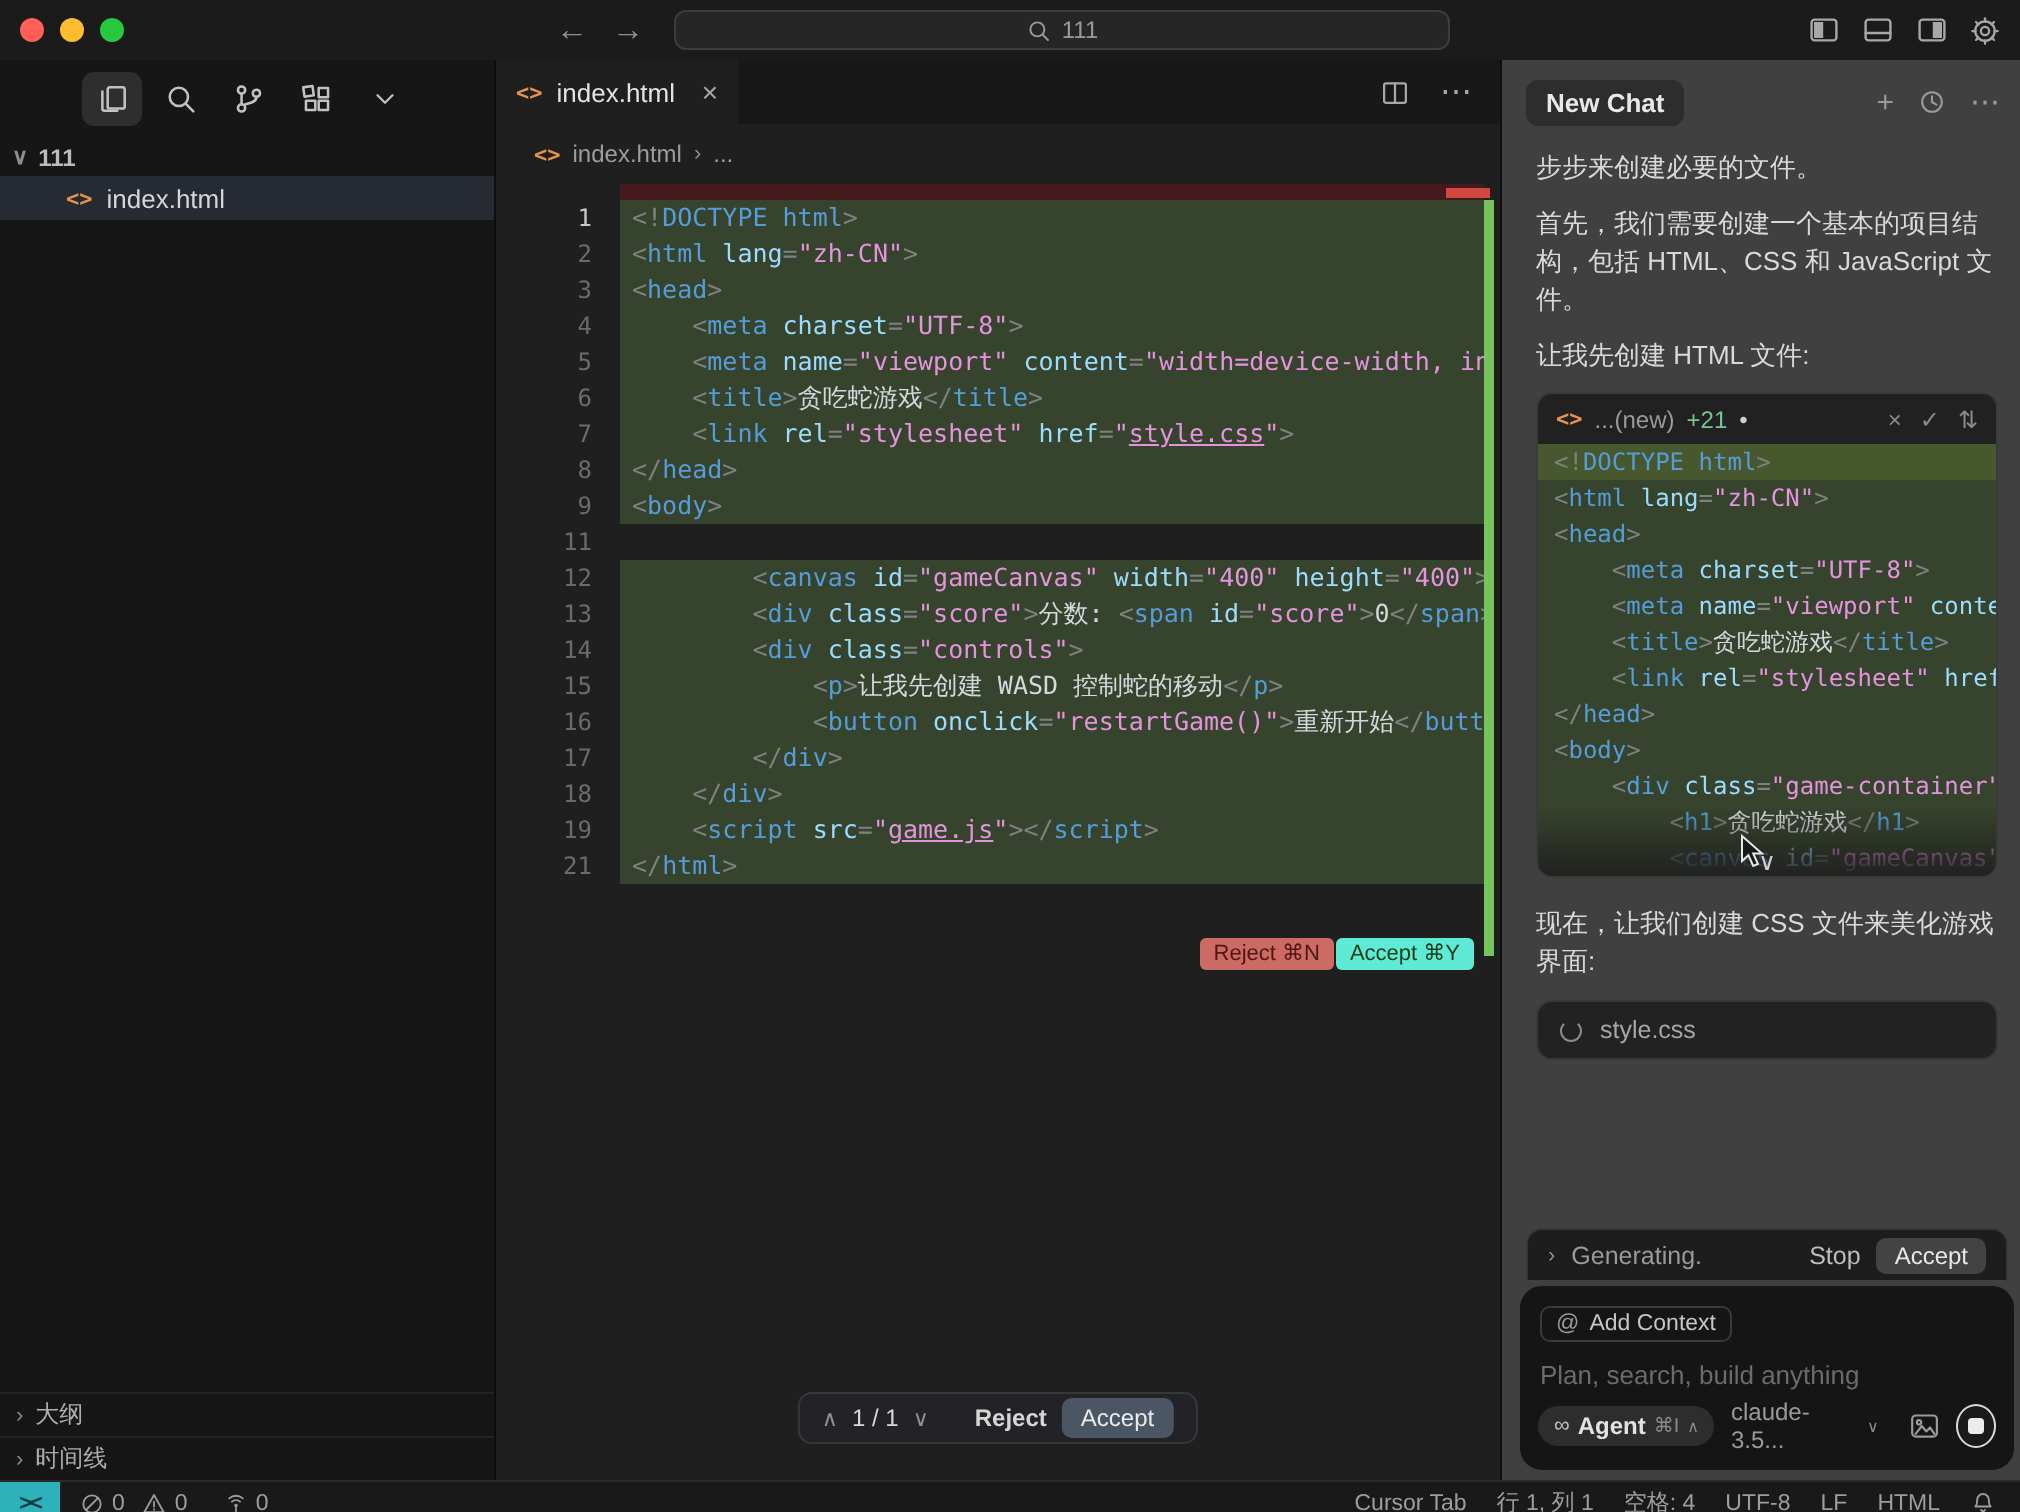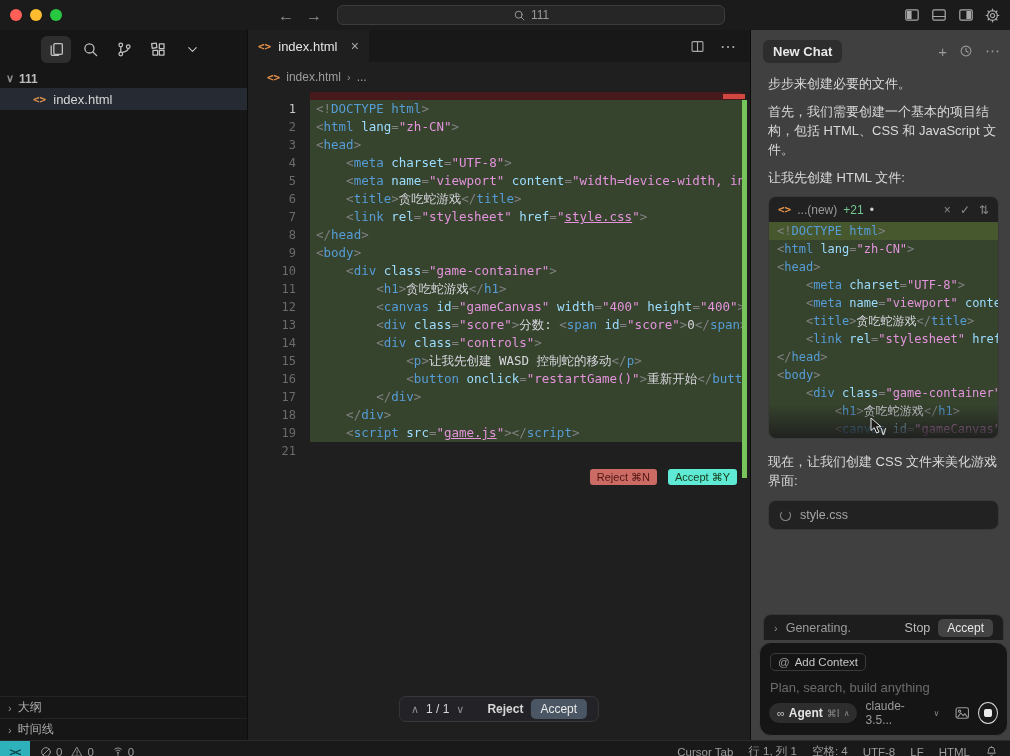--- a/index.html
+++ b/index.html
@@ -47,21 +47,21 @@
                 gap:6px; padding-left:19px; color:#9d9d9d; font-size:12px; }
   .codearea { position:absolute; top:62px; left:0; right:0; bottom:0; }
   .del-strip { position:absolute; top:0; left:62px; right:8px; height:8px; background:#46191c; }
   .code-rows { position:absolute; top:8px; left:0; right:8px; }
   .crow { display:flex; height:18px; line-height:18px; font-family:"DejaVu Sans Mono",monospace; font-size:12.5px; }
   .lnum { width:62px; flex:none; text-align:right; padding-right:14px; color:#6b6b6b; font-size:12px; }
   .lnum.act { color:#c9c9c9; }
   .ltext { flex:1; background:#36432d; padding-left:6px; white-space:pre; overflow:hidden; }
   .tk-p{color:#808080} .tk-t{color:#569cd6} .tk-a{color:#9cdcfe} .tk-w{color:#d6d6dd}
   .tk-s{color:#e394dc} .tk-u{color:#e394dc; text-decoration:underline;}
-  .diff-chips { position:absolute; top:377px; right:13px; display:flex; gap:11px; }
+  .diff-chips { position:absolute; top:377px; right:13px; display:flex; gap:1px; }
   .chip { height:16px; line-height:16px; padding:0 7px; border-radius:3px; font-size:11px; }
   .chip-reject { background:#cc6b63; color:#501613; }
   .chip-accept { background:#5eead4; color:#173c17; }
   .ruler-green { position:absolute; top:8px; right:3px; width:5px; height:378px; background:#77c35c; }
   .ruler-red { position:absolute; top:2px; right:5px; width:22px; height:5px; background:#d04840; }
   .floating-nav { position:absolute; left:50%; transform:translateX(-50%); top:604px; height:26px;
                   background:#232327; border:1px solid #37373a; border-radius:7px; display:flex;
                   align-items:center; gap:7px; padding:0 11px; font-size:12px; color:#b5b5b5; }
   .fn-counter { color:#d8d8d8; }
   .fn-reject { color:#d6d6d6; margin-left:16px;font-weight:bold; }
@@ -286,26 +286,21 @@
         </div>
         <div class="crow">
           <span class="lnum">8</span>
           <span class="ltext"><span class="tk-p">&lt;/</span><span class="tk-t">head</span><span class="tk-p">&gt;</span></span>
         </div>
         <div class="crow">
           <span class="lnum">9</span>
           <span class="ltext"><span class="tk-p">&lt;</span><span class="tk-t">body</span><span class="tk-p">&gt;</span></span>
         </div>
         <div class="crow">
-          <span class="lnum">10</span>
-          <span class="ltext"><span class="tk-w">    </span><span class="tk-p">&lt;</span><span class="tk-t">div</span><span class="tk-w"> </span><span class="tk-a">class</span><span class="tk-p">=</span><span class="tk-s">"game-container"</span><span class="tk-p">&gt;</span></span>
-        </div>
-        <div class="crow">
           <span class="lnum">11</span>
-          <span class="ltext"><span class="tk-w">        </span><span class="tk-p">&lt;</span><span class="tk-t">h1</span><span class="tk-p">&gt;</span><span class="tk-w">贪吃蛇游戏</span><span class="tk-p">&lt;/</span><span class="tk-t">h1</span><span class="tk-p">&gt;</span></span>
         </div>
         <div class="crow">
           <span class="lnum">12</span>
           <span class="ltext"><span class="tk-w">        </span><span class="tk-p">&lt;</span><span class="tk-t">canvas</span><span class="tk-w"> </span><span class="tk-a">id</span><span class="tk-p">=</span><span class="tk-s">"gameCanvas"</span><span class="tk-w"> </span><span class="tk-a">width</span><span class="tk-p">=</span><span class="tk-s">"400"</span><span class="tk-w"> </span><span class="tk-a">height</span><span class="tk-p">=</span><span class="tk-s">"400"</span><span class="tk-p">&gt;&lt;/</span></span>
         </div>
         <div class="crow">
           <span class="lnum">13</span>
           <span class="ltext"><span class="tk-w">        </span><span class="tk-p">&lt;</span><span class="tk-t">div</span><span class="tk-w"> </span><span class="tk-a">class</span><span class="tk-p">=</span><span class="tk-s">"score"</span><span class="tk-p">&gt;</span><span class="tk-w">分数: </span><span class="tk-p">&lt;</span><span class="tk-t">span</span><span class="tk-w"> </span><span class="tk-a">id</span><span class="tk-p">=</span><span class="tk-s">"score"</span><span class="tk-p">&gt;</span><span class="tk-w">0</span><span class="tk-p">&lt;/</span><span class="tk-t">span</span><span class="tk-p">&gt;&lt;/</span></span>
         </div>
         <div class="crow">
@@ -327,20 +322,21 @@
         <div class="crow">
           <span class="lnum">18</span>
           <span class="ltext"><span class="tk-w">    </span><span class="tk-p">&lt;/</span><span class="tk-t">div</span><span class="tk-p">&gt;</span></span>
         </div>
         <div class="crow">
           <span class="lnum">19</span>
           <span class="ltext"><span class="tk-w">    </span><span class="tk-p">&lt;</span><span class="tk-t">script</span><span class="tk-w"> </span><span class="tk-a">src</span><span class="tk-p">=</span><span class="tk-s">"</span><span class="tk-u">game.js</span><span class="tk-s">"</span><span class="tk-p">&gt;&lt;/</span><span class="tk-t">script</span><span class="tk-p">&gt;</span></span>
         </div>
         <div class="crow">
           <span class="lnum">21</span>
+          <span class="ltext"><span class="tk-p">&lt;/</span><span class="tk-t">html</span><span class="tk-p">&gt;</span></span>
         </div>
       </div>
     <div class="diff-chips">
       <span class="chip chip-reject">Reject ⌘N</span>
       <span class="chip chip-accept">Accept ⌘Y</span>
     </div>
     <div class="ruler-red"></div>
     <div class="ruler-green"></div>
     <div class="floating-nav">
       <span class="chev">∧</span>

